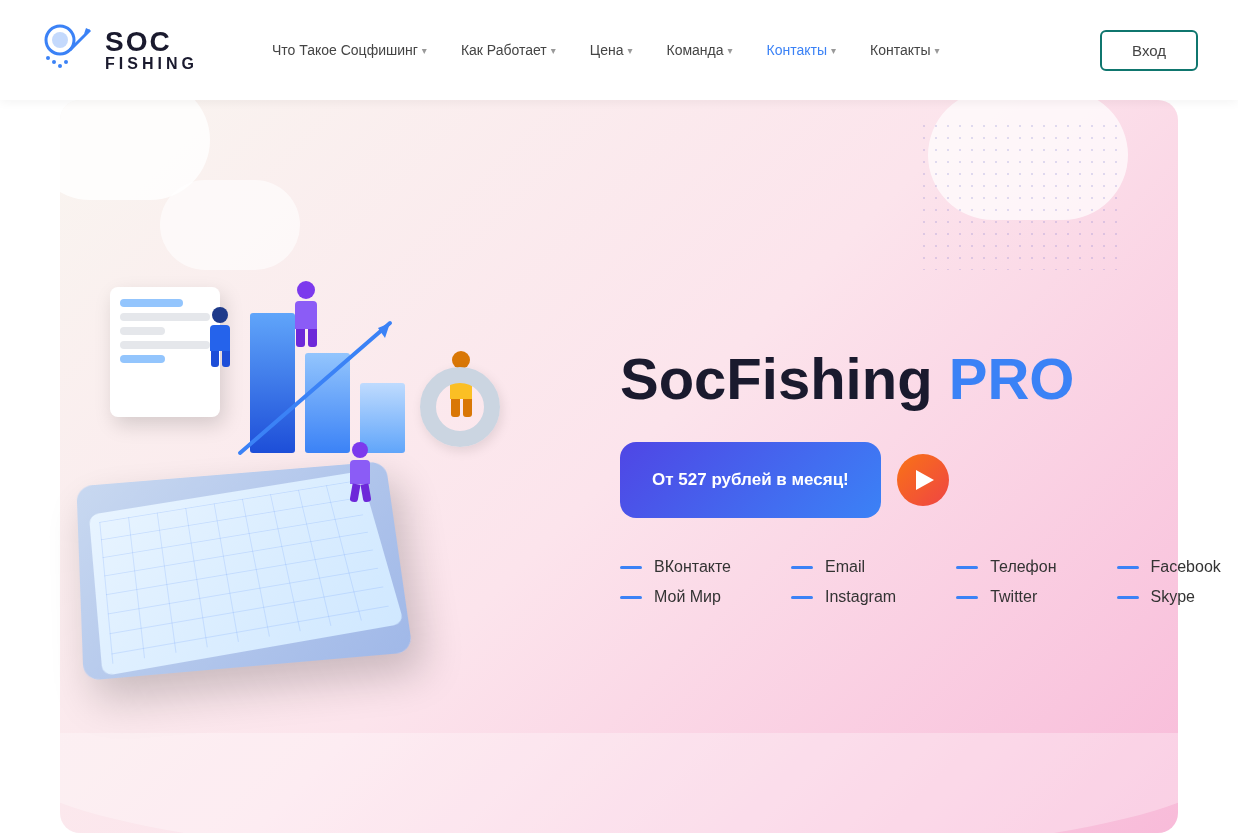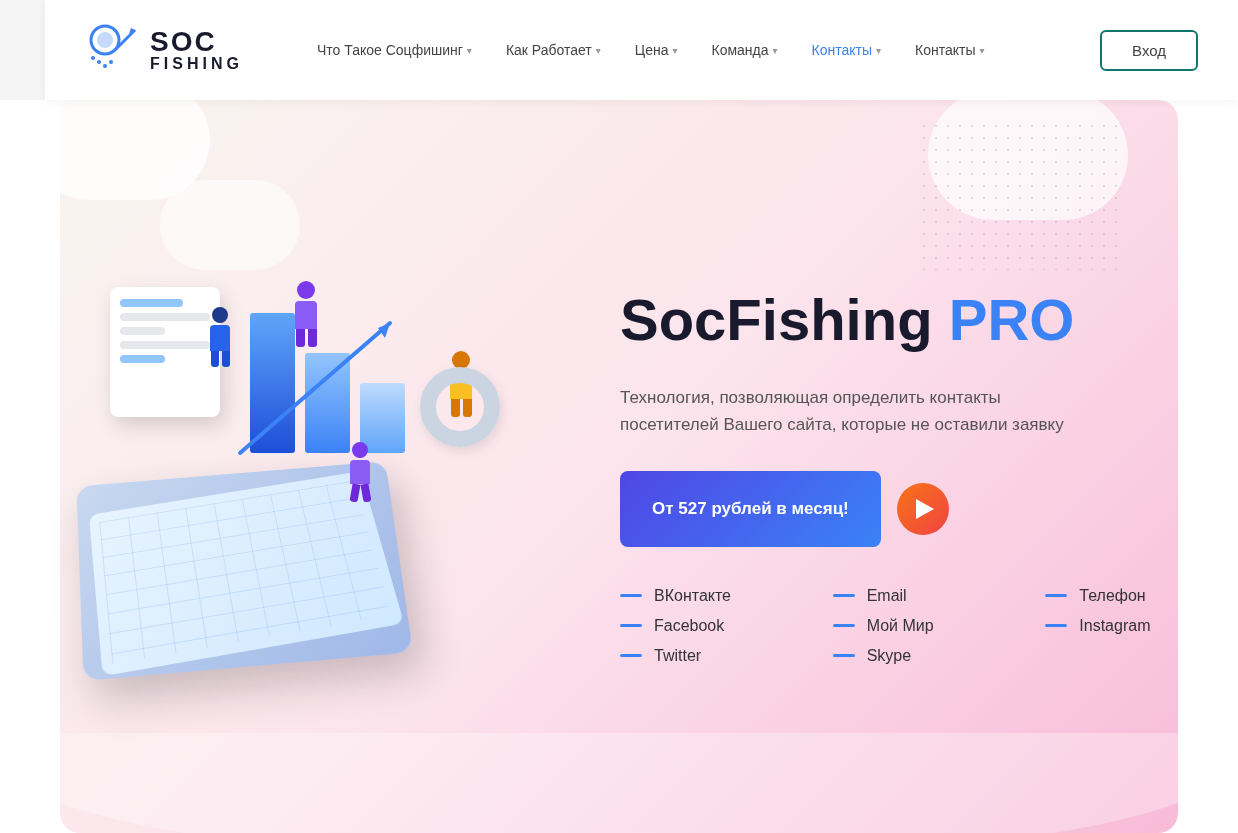--- a/index.html
+++ b/index.html
@@ -17,21 +17,20 @@
       top: 0;
       left: 0;
       right: 0;
       height: 100px;
       background: white;
       display: flex;
       align-items: center;
       padding: 0 40px;
       z-index: 100;
       box-shadow: 0 2px 10px rgba(0,0,0,0.05);
-      margin-left: 45px;
     }
 
     .logo-area {
       display: flex;
       align-items: center;
       margin-right: 60px;
       min-width: 160px;
     }
 
     .logo-icon {
@@ -223,21 +222,21 @@
       display: flex;
       align-items: center;
       gap: 16px;
       margin-bottom: 40px;
     }
 
     .cta-btn {
       background: linear-gradient(135deg, #4f46e5, #3b82f6);
       color: white;
       border: none;
-      border-radius: 8px;
+      border-radius: 16px;
       padding: 28px 32px;
       font-size: 17px;
       font-weight: 600;
       cursor: pointer;
     }
 
     .cta-btn strong {
       font-weight: 800;
     }
 
@@ -259,21 +258,21 @@
       height: 0;
       border-top: 10px solid transparent;
       border-bottom: 10px solid transparent;
       border-left: 18px solid white;
       margin-left: 4px;
     }
 
     
     .features-grid {
       display: grid;
-      grid-template-columns: 1fr 1fr 1fr;
+      grid-template-columns: 1fr 1fr 1fr 1fr;
       gap: 12px 60px;
     }
 
     .feature-item {
       display: flex;
       align-items: center;
       gap: 12px;
       font-size: 16px;
       color: #333;
     }
@@ -619,21 +618,20 @@
 
       </div>
     </div>
 
     <div class="hero-text">
       <h1 class="hero-title">
         <span>SocFishing</span>
         <span class="pro">PRO</span>
       </h1>
 
-      <p class="hero-subtitle">Технология, позволяющая определить контакты посетителей Вашего сайта, которые не оставили заявку</p>
 
       <div class="cta-row">
         <button class="cta-btn">
           <span>От</span>&nbsp;<strong>527</strong>&nbsp;<span>рублей в месяц!</span>
         </button>
         <div class="cta-play"></div>
       </div>
 
       <div class="features-grid">
         <div class="feature-item">

